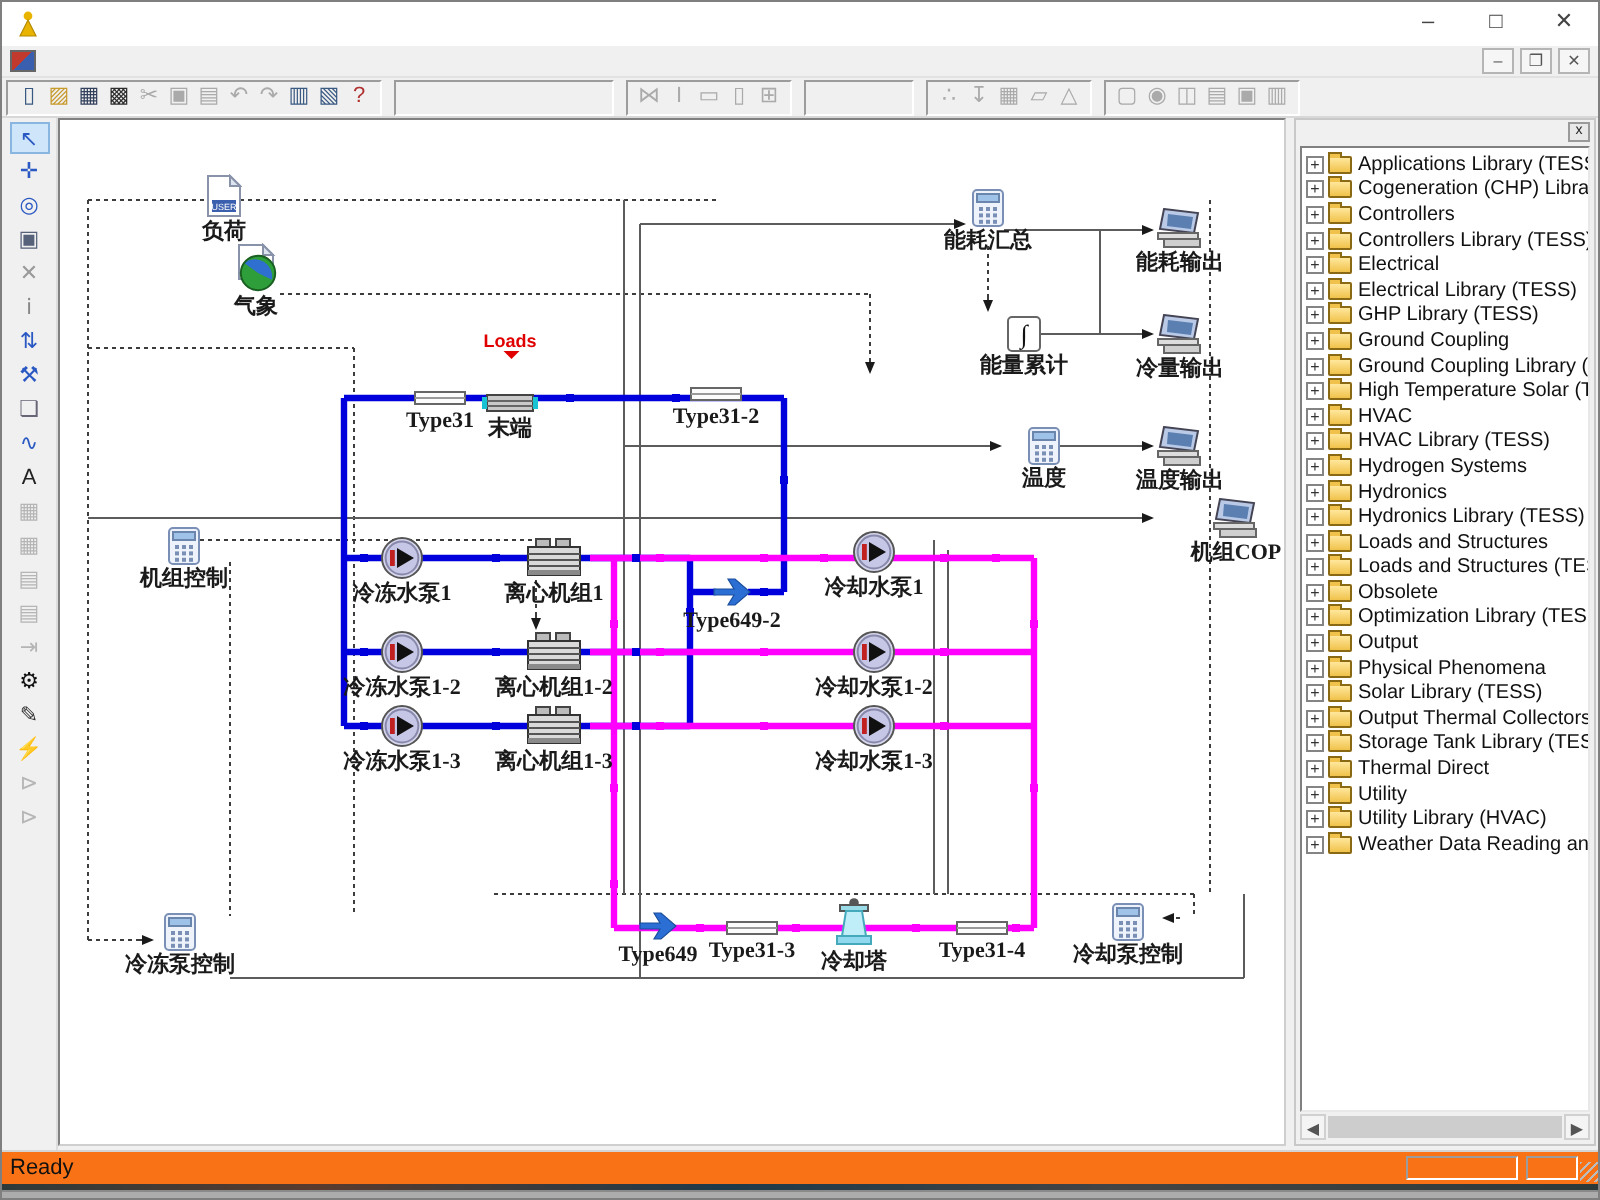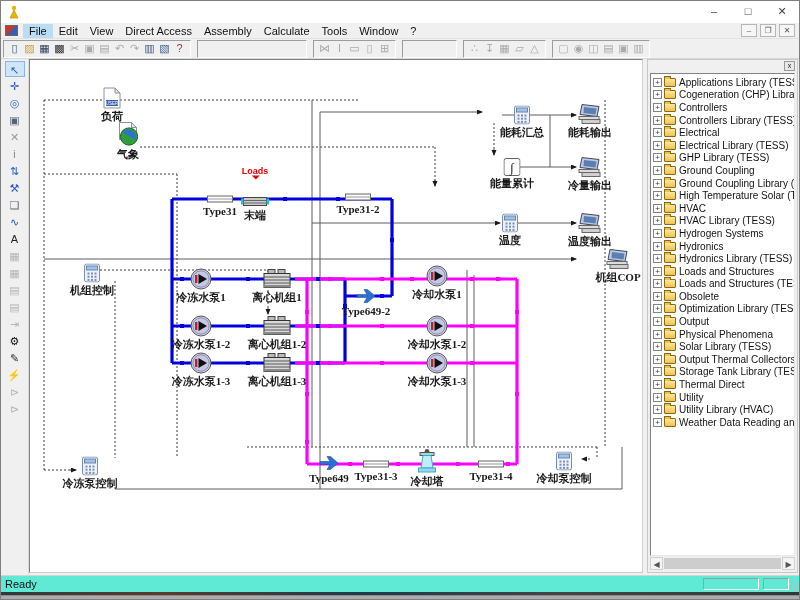--- a/index.html
+++ b/index.html
@@ -77,21 +77,21 @@
   .folder::before { content:""; position:absolute; top:-3px; left:-1px; width:5px; height:2px;
                     background:#f0c24b; border:1px solid #8a6914; border-bottom:none; }
   .tlabel { font-size:10px; color:#111; }
   .hscroll { position:absolute; left:2px; right:2px; bottom:2px; height:13px; background:#f0f0f0;
              display:flex; align-items:center; }
   .harrow { width:13px; height:13px; font-size:8px; line-height:13px; text-align:center; color:#555;
             background:#f4f4f4; border:1px solid #d0d0d0; }
   .hthumb { height:11px; flex:1; margin:0 1px; background:#cdcdcd; }
 
   
-  .statusbar { position:absolute; top:574px; left:0; width:800px; height:17px; background:#5eead4;
+  .statusbar { position:absolute; top:574px; left:0; width:800px; height:17px; background:#f97316;
                border-top:1px solid #d4d4d4; font-size:11px; color:#111; }
   .status-text { position:absolute; left:4px; top:2px; }
   .sseg { position:absolute; top:2px; height:12px; border:1px solid; border-color:#9c9c9c #fff #fff #9c9c9c; }
   .grip { position:absolute; right:1px; bottom:1px; width:10px; height:10px;
           background:repeating-linear-gradient(135deg,#bbb 0 1px,transparent 1px 3px); }
   .desktop-sliver { position:absolute; top:591px; left:0; width:800px; height:3px;
         background:linear-gradient(90deg,#2d3a3a,#5a3b2e 20%,#1d3a4a 45%,#444 70%,#2d3a3a); }
   .taskbar-sliver { position:absolute; top:594px; left:0; width:800px; height:6px; background:#acacac;
         border-top:1px solid #8a8a8a; }
 </style>
@@ -107,21 +107,20 @@
   </span>
   <span class="winbtns">
     <span class="winbtn">–</span>
     <span class="winbtn">□</span>
     <span class="winbtn">✕</span>
   </span>
 </div>
 
 <div class="menubar">
   <span class="doc-ico"></span>
-  <span id="menu-items"><span class="mi hl">File</span><span class="mi">Edit</span><span class="mi">View</span><span class="mi">Direct Access</span><span class="mi">Assembly</span><span class="mi">Calculate</span><span class="mi">Tools</span><span class="mi">Window</span><span class="mi">?</span></span>
   <span class="mdibtns">
     <span class="mdibtn">–</span>
     <span class="mdibtn">❐</span>
     <span class="mdibtn">✕</span>
   </span>
 </div>
 
 <div class="toolbar" id="toolbar">
     <span class="tbgroup">
       <span class="tbico" style="color: rgb(59, 90, 130);">▯</span>
@@ -289,21 +288,21 @@
         <div class="comp-tag">Loads</div>
         <div class="comp-label">末端</div>
       </div>
       <div class="comp" style="left: 328px; top: 137px;">
         <svg width="26" height="9">
           <rect x="0.5" y="1.5" width="25" height="6" fill="#fcfcfc" stroke="#666"></rect>
           <line x1="0.5" y1="4.5" x2="25.5" y2="4.5" stroke="#9a9a9a"></line>
         </svg>
         <div class="comp-label">Type31-2</div>
       </div>
-      <div class="comp" style="left: 464px; top: 55px; margin-left: 28px;">
+      <div class="comp" style="left: 464px; top: 44px;">
         <svg width="16" height="19">
           <rect x="0.5" y="0.5" width="15" height="18" rx="2" fill="#eef2fb" stroke="#7a8fb5"></rect>
           <rect x="2.5" y="2.5" width="11" height="4" fill="#9fc3e8" stroke="#6b86ad"></rect>
           <g fill="#7a8fb5">
             <rect x="3.5" y="9" width="2" height="2"></rect>
             <rect x="7" y="9" width="2" height="2"></rect>
             <rect x="10.5" y="9" width="2" height="2"></rect>
             <rect x="3.5" y="12.2" width="2" height="2"></rect>
             <rect x="7" y="12.2" width="2" height="2"></rect>
             <rect x="10.5" y="12.2" width="2" height="2"></rect>
@@ -332,21 +331,21 @@
       </div>
       <div class="comp" style="left: 560px; top: 107px;">
         <svg width="26" height="21">
           <polygon points="5,1 22,3 20,13 3,11" fill="#b9c9e6" stroke="#445"></polygon>
           <polygon points="7,3.5 19.5,5 18.5,11 6.5,9.5" fill="#5a7fb0"></polygon>
           <rect x="2" y="13" width="20" height="3" fill="#ddd" stroke="#666"></rect>
           <rect x="5" y="16" width="18" height="4" fill="#cfcfcf" stroke="#666"></rect>
         </svg>
         <div class="comp-label">冷量输出</div>
       </div>
-      <div class="comp" style="left: 480px; top: 163px;">
+      <div class="comp" style="left: 492px; top: 163px;">
         <svg width="16" height="19">
           <rect x="0.5" y="0.5" width="15" height="18" rx="2" fill="#eef2fb" stroke="#7a8fb5"></rect>
           <rect x="2.5" y="2.5" width="11" height="4" fill="#9fc3e8" stroke="#6b86ad"></rect>
           <g fill="#7a8fb5">
             <rect x="3.5" y="9" width="2" height="2"></rect>
             <rect x="7" y="9" width="2" height="2"></rect>
             <rect x="10.5" y="9" width="2" height="2"></rect>
             <rect x="3.5" y="12.2" width="2" height="2"></rect>
             <rect x="7" y="12.2" width="2" height="2"></rect>
             <rect x="10.5" y="12.2" width="2" height="2"></rect>

